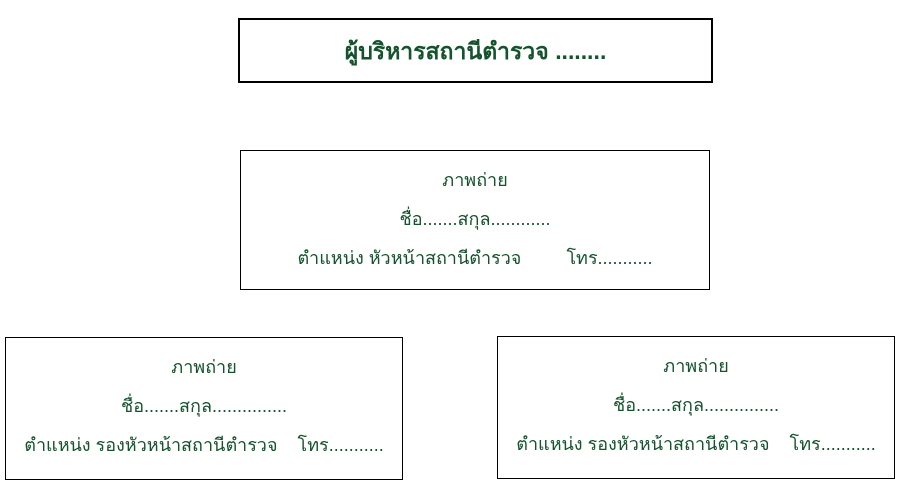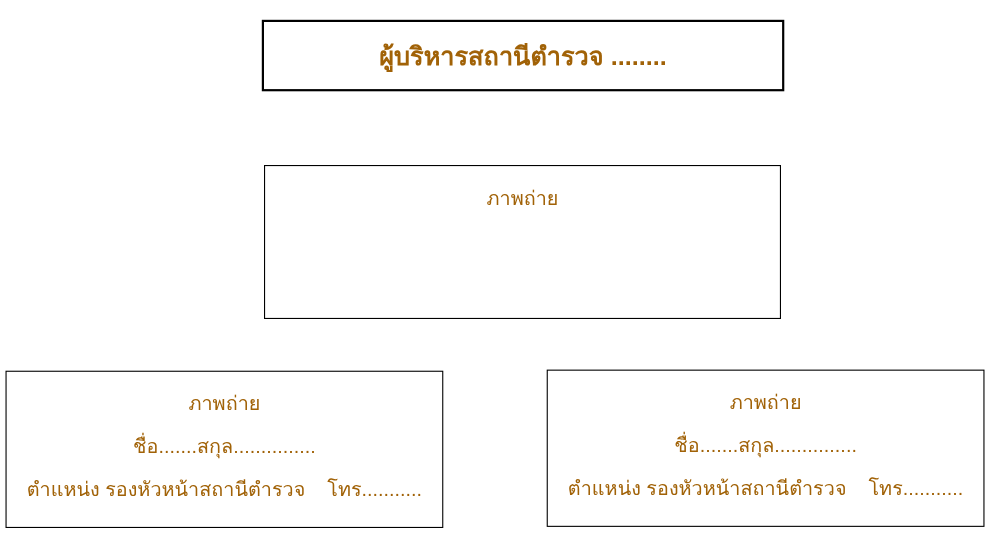--- a/index.html
+++ b/index.html
@@ -6,21 +6,21 @@
     margin: 0;
     padding: 0;
     background: #ffffff;
   }
   .canvas {
     position: relative;
     width: 911px;
     height: 501px;
     background: #ffffff;
     font-family: "Liberation Sans", sans-serif;
-    color: #a16207;
+    color: #14532d;
     overflow: hidden;
   }
   .box {
     position: absolute;
     box-sizing: border-box;
     background: #ffffff;
     border: 2px solid #000000;
     display: flex;
     flex-direction: column;
     align-items: center;
@@ -66,20 +66,22 @@
 <body>
 
 <div class="canvas">
 
   <div class="box title-box">
     <div class="title-text">ผู้บริหารสถานีตำรวจ ........</div>
   </div>
 
   <div class="box chief-box">
     <div class="line">ภาพถ่าย</div>
+    <div class="line">ชื่อ.......สกุล............</div>
+    <div class="line">ตำแหน่ง หัวหน้าสถานีตำรวจ         โทร...........</div>
   </div>
 
   <div class="box deputy-box deputy-left">
     <div class="line">ภาพถ่าย</div>
     <div class="line">ชื่อ.......สกุล...............</div>
     <div class="line">ตำแหน่ง รองหัวหน้าสถานีตำรวจ    โทร...........</div>
   </div>
 
   <div class="box deputy-box deputy-right">
     <div class="line">ภาพถ่าย</div>

